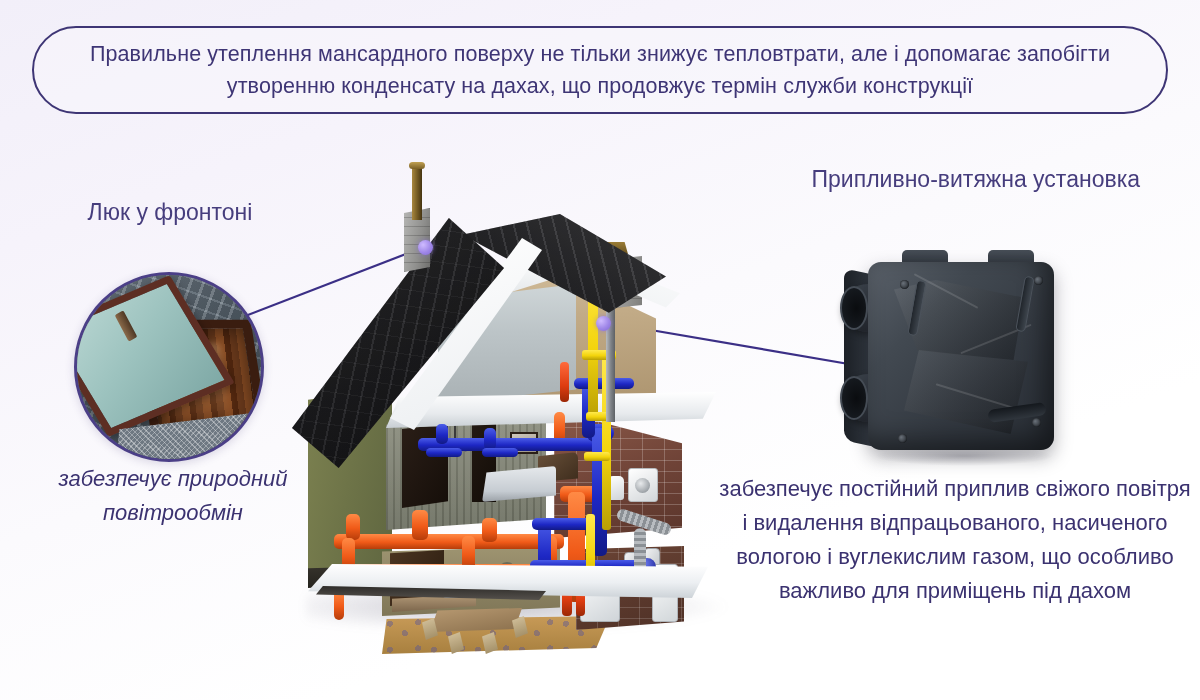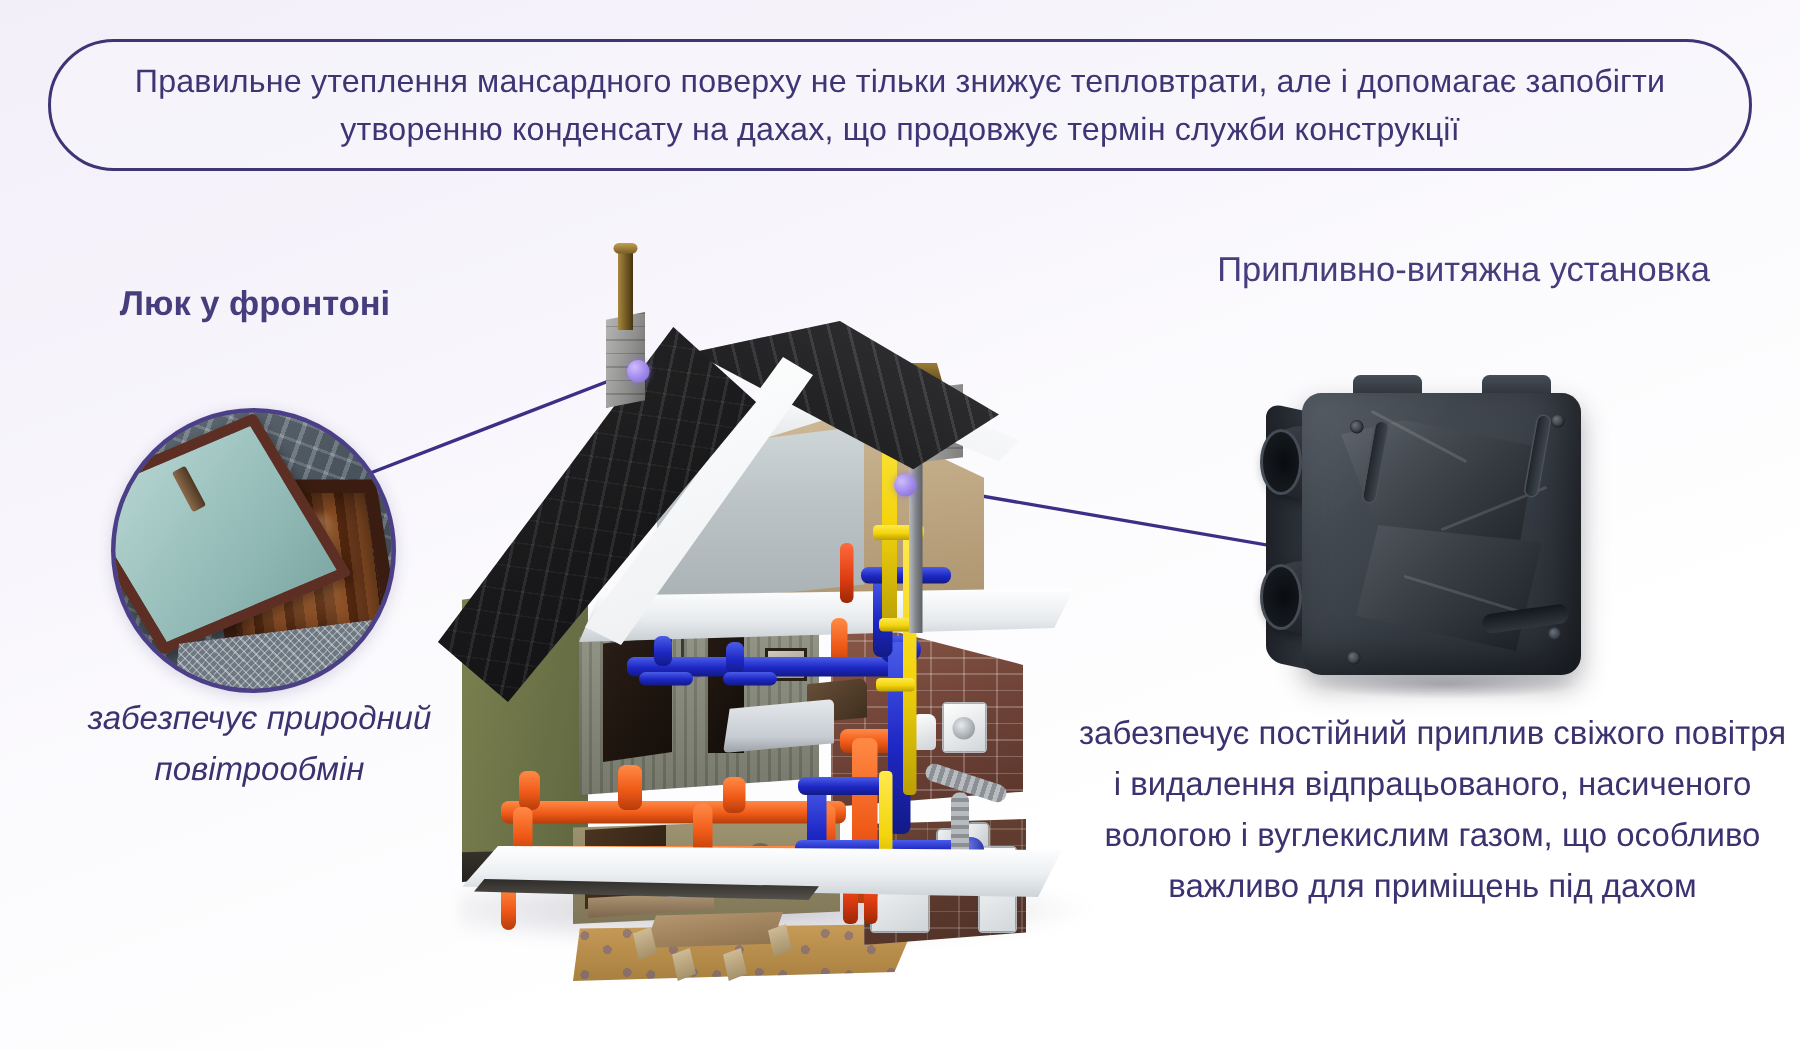--- a/index.html
+++ b/index.html
@@ -43,21 +43,21 @@
     font-weight:400;
   }
   .label-caption {
     position:absolute;
     text-align:center;
     font-size:22px;
     line-height:34px;
     color:#3b3270;
     font-weight:400;
   }
-  #left-title   { left:60px;  top:186px; width:220px;font-weight:bold; }
+  #left-title   { left:60px;  top:196px; width:220px; }
   #left-caption { left:18px;  top:462px; width:310px;font-style:italic; }
   #right-title  { left:800px; top:163px; width:340px;text-align:right; }
   #right-caption{ left:716px; top:472px; width:478px; }
 
   
   #connectors { position:absolute; left:0; top:0; width:1200px; height:700px; }
 
   
   #photo-circle {
     position:absolute; left:74px; top:272px;

